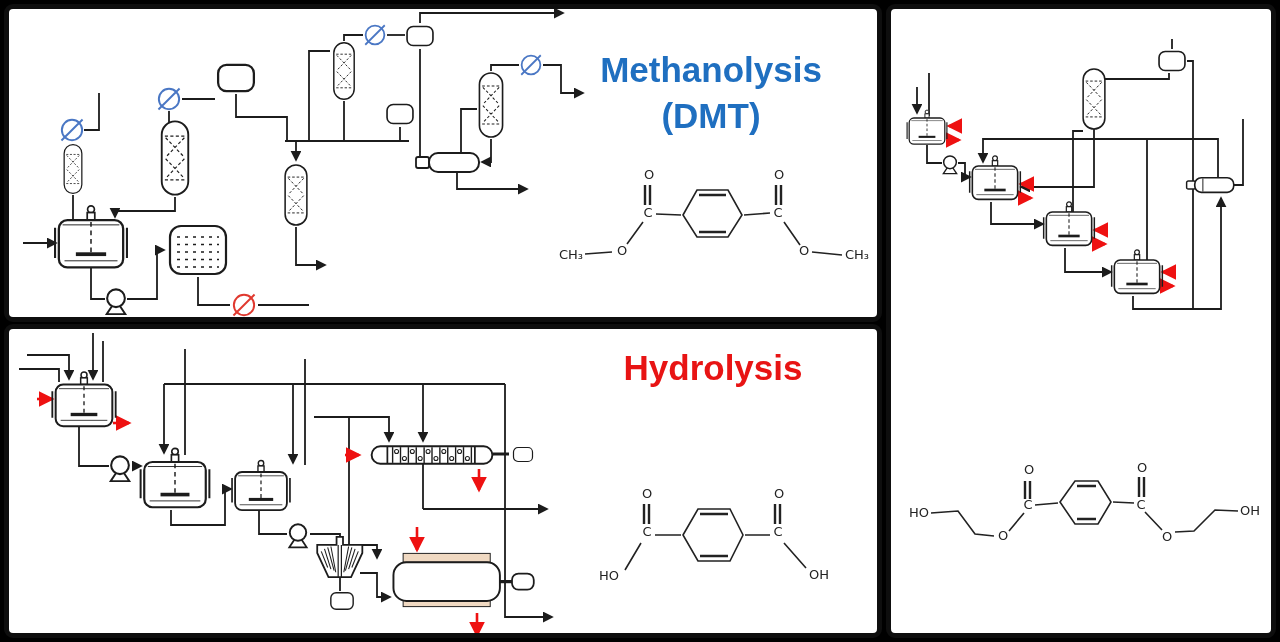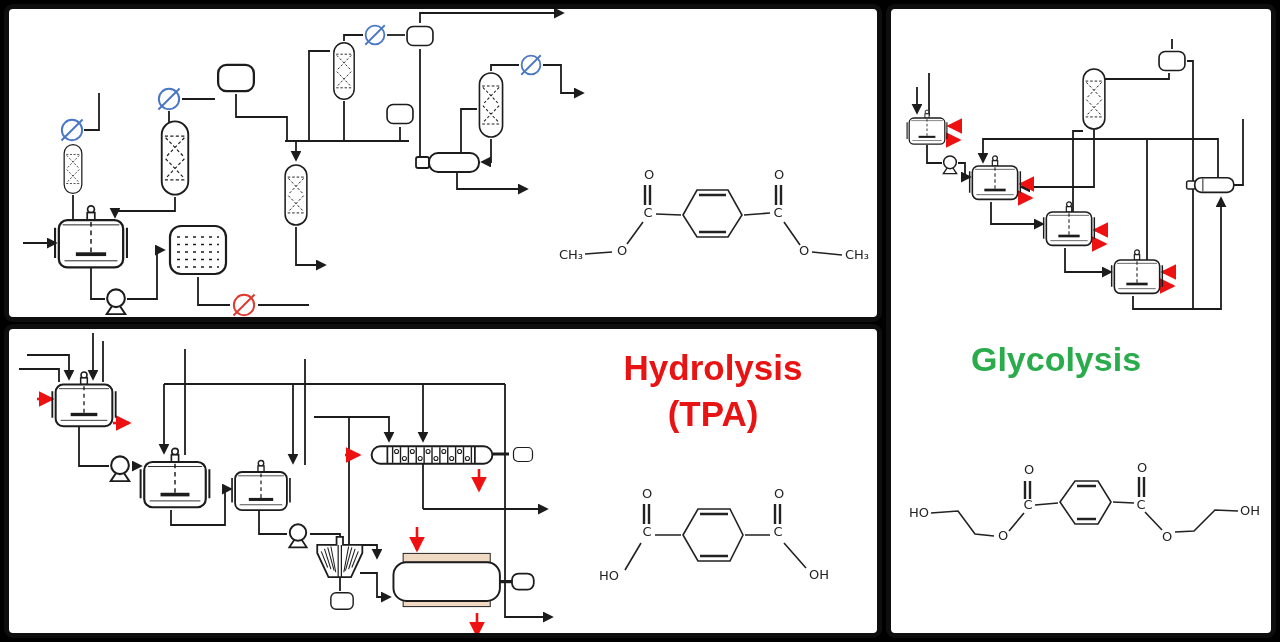--- a/index.html
+++ b/index.html
@@ -188,20 +188,24 @@
       <text x="104" y="24">O</text>
       <text x="103" y="62">C</text>
       <text x="77" y="100">O</text>
       <text x="26" y="104">CH₃</text>
       <text x="234" y="24">O</text>
       <text x="233" y="62">C</text>
       <text x="259" y="100">O</text>
       <text x="312" y="104">CH₃</text>
     </g>
   </svg>
+  <div class="panel-title" id="title-dmt" style="color: rgb(31, 111, 192);">
+    <div>Methanolysis</div>
+    <div>(DMT)</div>
+  </div>
 </div>
 
 <div class="panel" id="panel-tpa">
   <svg width="868" height="304" viewBox="0 0 868 304">
     <defs>
       <marker id="mA2" markerWidth="8" markerHeight="8" refX="5" refY="3" orient="auto">
           <path d="M0,0 L6,3 L0,6 Z" fill="#1c1c1c"></path>
         </marker>
       <marker id="mR2" markerWidth="8" markerHeight="8" refX="5" refY="3" orient="auto">
           <path d="M0,0 L6,3 L0,6 Z" fill="#ee1111"></path>
@@ -261,21 +265,20 @@
       <text x="62" y="27">O</text>
       <text x="62" y="65">C</text>
       <text x="24" y="109">HO</text>
       <text x="194" y="27">O</text>
       <text x="193" y="65">C</text>
       <text x="234" y="108">OH</text>
     </g>
   </svg>
   <div class="panel-title" id="title-tpa" style="color: rgb(232, 20, 20);">
     <div>Hydrolysis</div>
-    <div>(TPA)</div>
   </div>
 </div>
 
 <div class="panel" id="panel-bhet">
   <svg width="380" height="624" viewBox="0 0 380 624">
     <defs>
       <marker id="mA3" markerWidth="8" markerHeight="8" refX="5" refY="3" orient="auto">
           <path d="M0,0 L6,3 L0,6 Z" fill="#1c1c1c"></path>
         </marker>
       <marker id="mR3" markerWidth="8" markerHeight="8" refX="5" refY="3" orient="auto">
@@ -331,15 +334,14 @@
       <text x="105" y="91">O</text>
       <text x="130" y="60">C</text>
       <text x="131" y="25">O</text>
       <text x="244" y="23">O</text>
       <text x="243" y="60">C</text>
       <text x="269" y="92">O</text>
       <text x="352" y="66">OH</text>
     </g>
   </svg>
   <div class="panel-title" id="title-bhet" style="color: rgb(42, 172, 77);">
-    <div>Glycolysis</div>
   </div>
 </div>
 
 </body></html>

